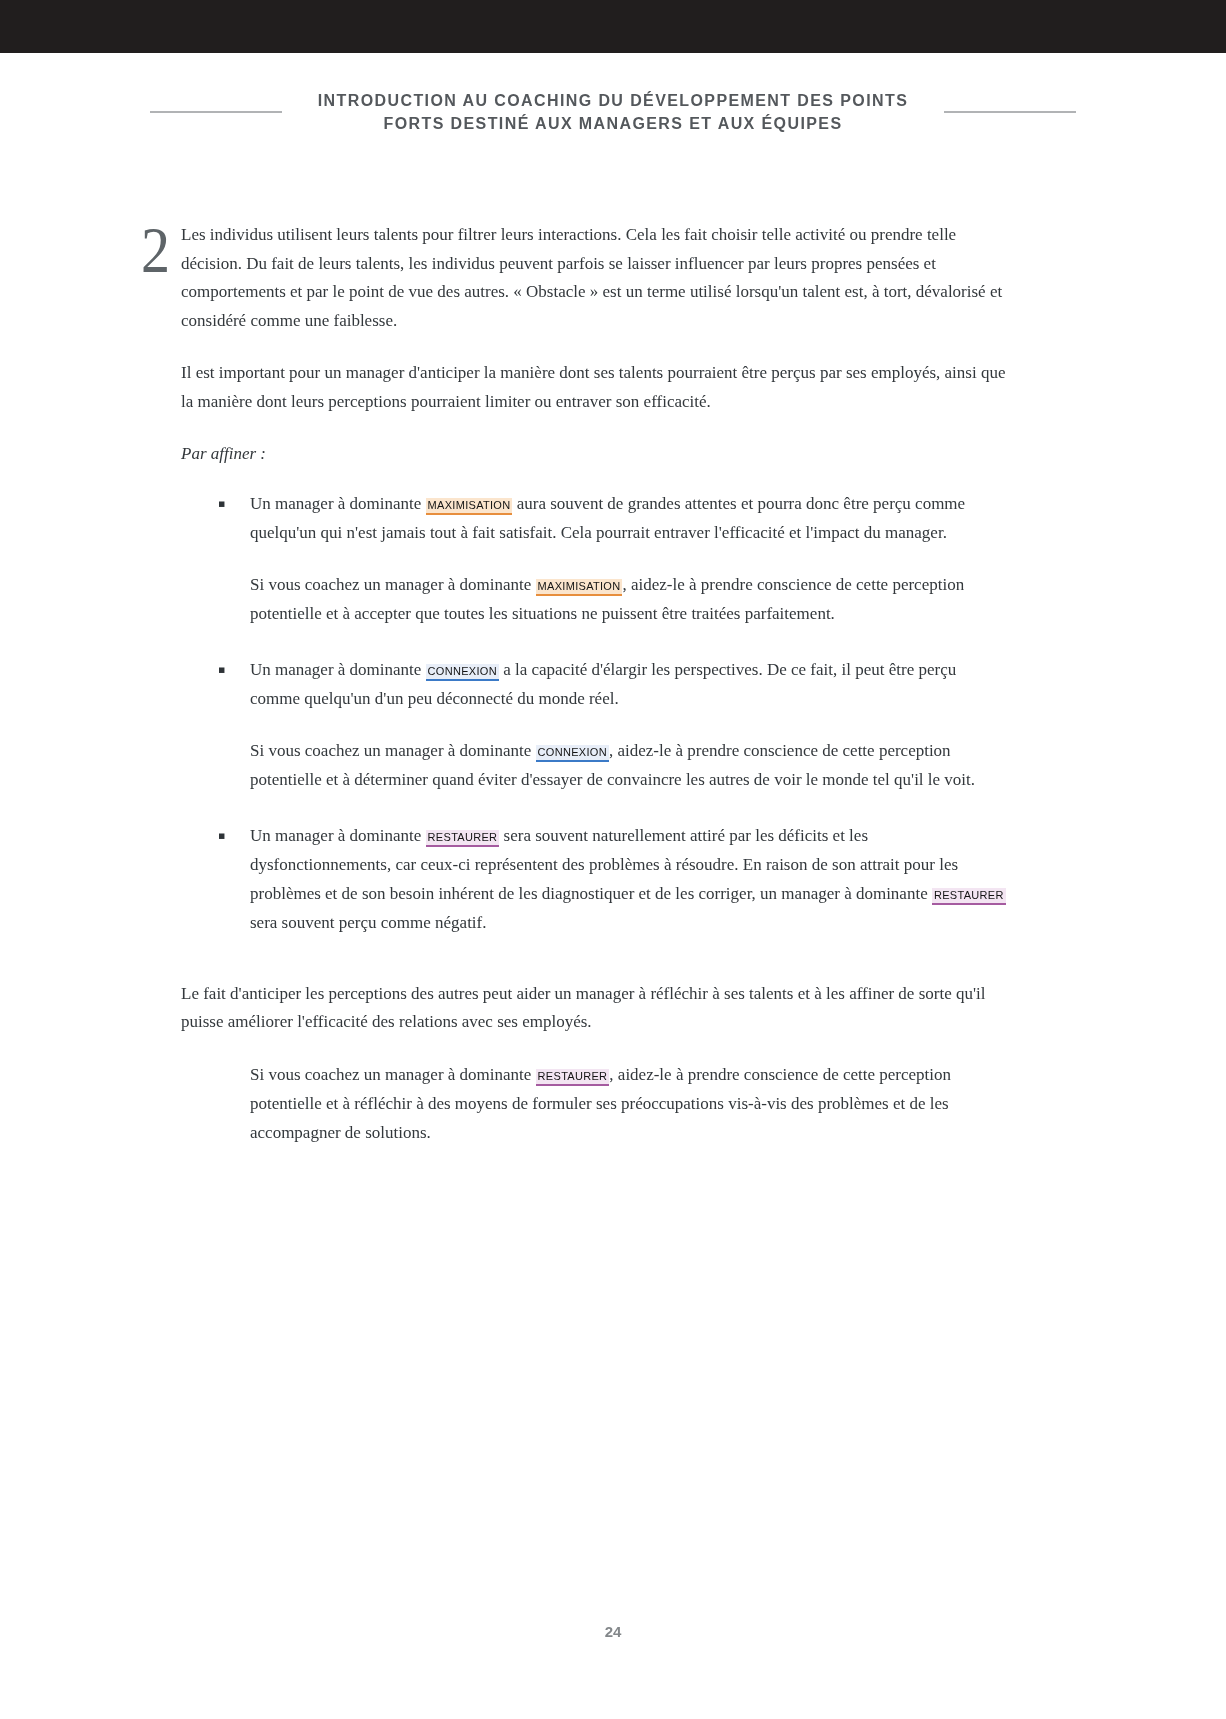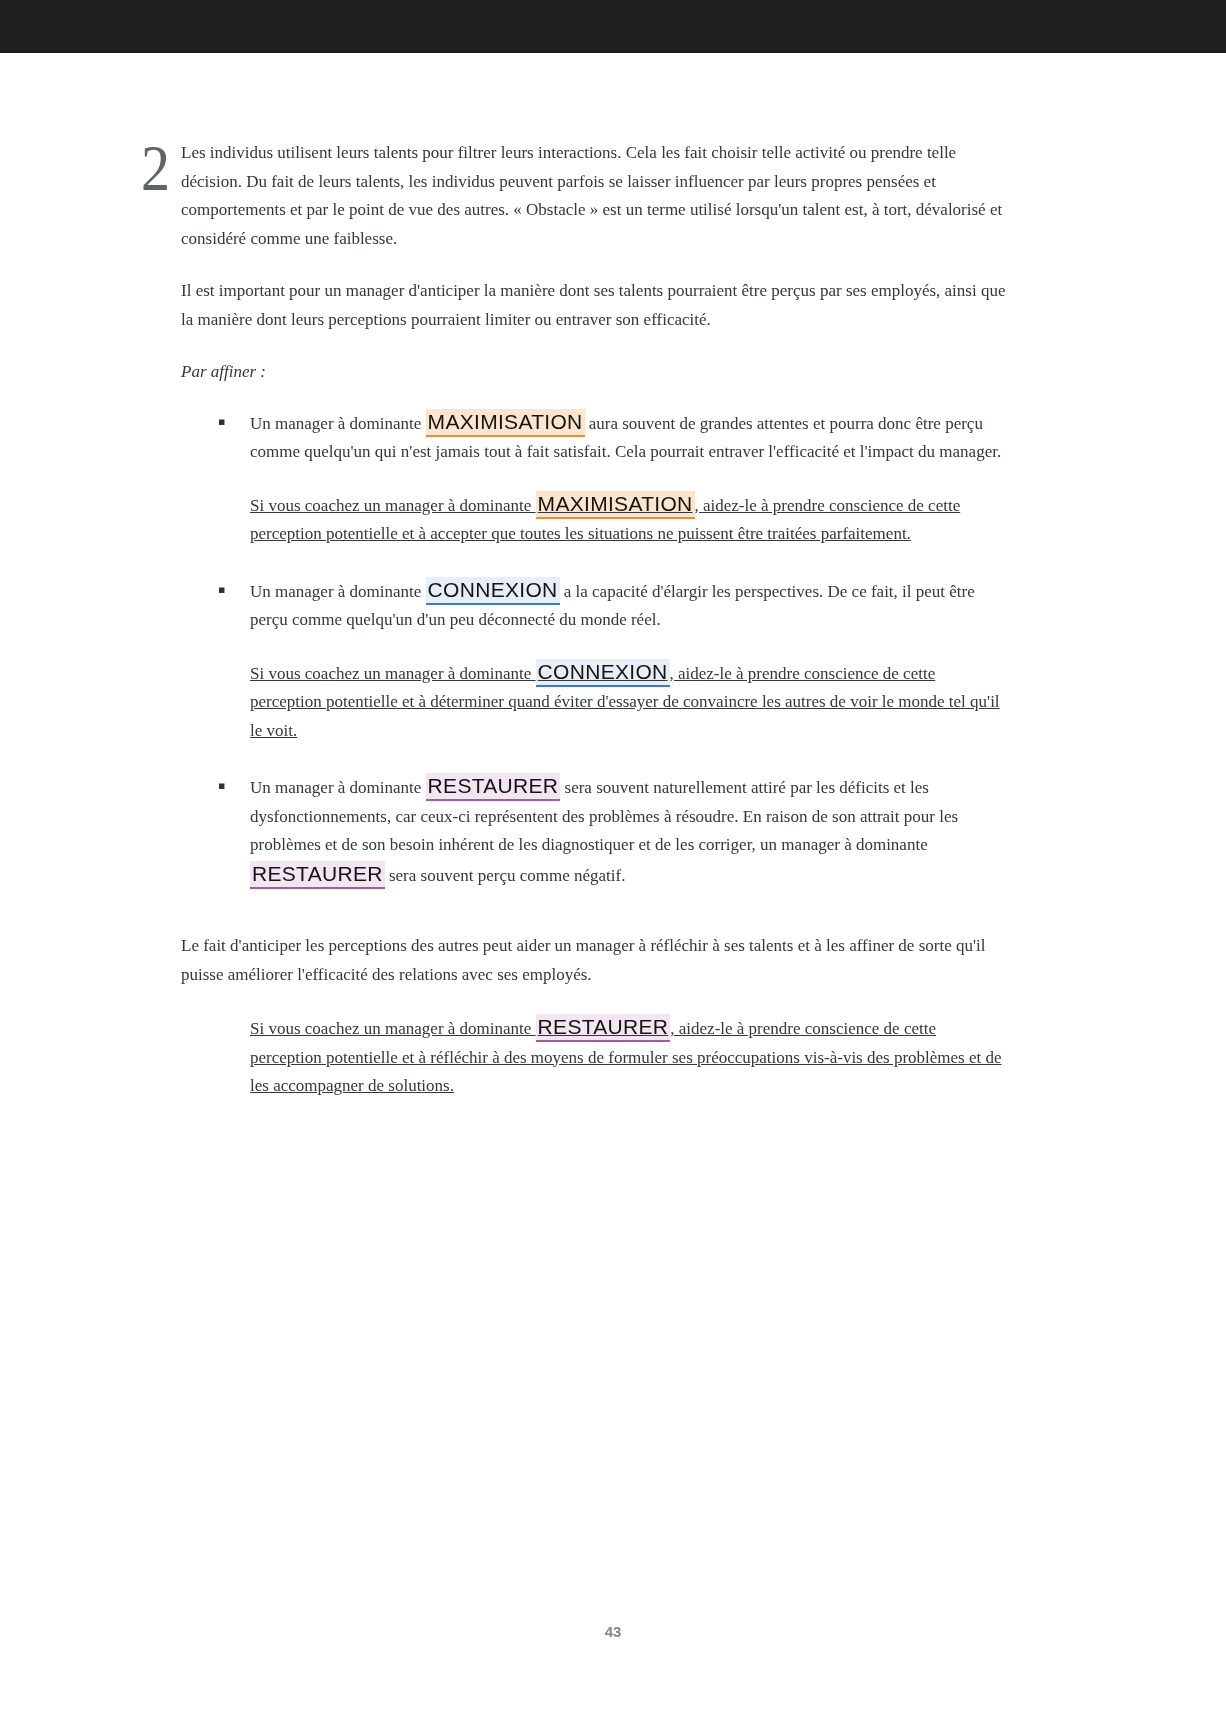--- a/index.html
+++ b/index.html
@@ -77,25 +77,25 @@
   .bullet { position: relative; padding-left: 69px; margin-bottom: 23px; }
   .bullet-marker {
     position: absolute;
     left: 37px;
     top: 0;
     line-height: 28.5px;
     font-size: 11px;
     color: #2e3337;
     font-family: "DejaVu Sans", sans-serif;
   }
-  .sub { padding-left: 69px; margin-bottom: 27px; text-decoration: underline; }
+  .sub { padding-left: 69px; margin-bottom: 27px; }
   .p-final { margin-top: 42px; }
   .hl {
     font-family: "Liberation Sans", sans-serif;
-    font-size: 21px;
+    font-size: 11px;
     letter-spacing: 0.3px;
     color: #141414;
     padding: 1px 2px 2px 2px;
     border-bottom: 2.5px solid;
   }
   .hl-maximisation { background: var(--maximisation-bg); border-color: var(--maximisation-line); }
   .hl-connexion    { background: var(--connexion-bg);    border-color: var(--connexion-line); }
   .hl-restaurer    { background: var(--restaurer-bg);    border-color: var(--restaurer-line); }
   .footer {
     position: absolute;
@@ -117,34 +117,42 @@
     color: #42464a;
   }
 </style>
 </head>
 <body>
 
 <div class="page">
 
   <div class="top-bar"></div>
 
+  <div class="header-row">
+    <span class="rule"></span>
+    <div class="header-title">
+      <div>INTRODUCTION AU COACHING DU DÉVELOPPEMENT DES POINTS</div>
+      <div>FORTS DESTINÉ AUX MANAGERS ET AUX ÉQUIPES</div>
+    </div>
+    <span class="rule"></span>
+  </div>
 
   <div class="section">
     <span class="big-number">2</span>
     <div class="content">
         <div class="block p"><span>Les individus utilisent leurs talents pour filtrer leurs interactions. Cela les fait choisir telle activité ou prendre telle décision. Du fait de leurs talents, les individus peuvent parfois se laisser influencer par leurs propres pensées et comportements et par le point de vue des autres. « Obstacle » est un terme utilisé lorsqu'un talent est, à tort, dévalorisé et considéré comme une faiblesse.</span></div>
         <div class="block p"><span>Il est important pour un manager d'anticiper la manière dont ses talents pourraient être perçus par ses employés, ainsi que la manière dont leurs perceptions pourraient limiter ou entraver son efficacité.</span></div>
         <div class="block p-italic"><span>Par affiner :</span></div>
         <div class="block bullet"><span class="bullet-marker">▪</span><span>Un manager à dominante </span><span class="hl hl-maximisation">MAXIMISATION</span><span> aura souvent de grandes attentes et pourra donc être perçu comme quelqu'un qui n'est jamais tout à fait satisfait. Cela pourrait entraver l'efficacité et l'impact du manager.</span></div>
         <div class="block sub"><span>Si vous coachez un manager à dominante </span><span class="hl hl-maximisation">MAXIMISATION</span><span>, aidez-le à prendre conscience de cette perception potentielle et à accepter que toutes les situations ne puissent être traitées parfaitement.</span></div>
         <div class="block bullet"><span class="bullet-marker">▪</span><span>Un manager à dominante </span><span class="hl hl-connexion">CONNEXION</span><span> a la capacité d'élargir les perspectives. De ce fait, il peut être perçu comme quelqu'un d'un peu déconnecté du monde réel.</span></div>
         <div class="block sub"><span>Si vous coachez un manager à dominante </span><span class="hl hl-connexion">CONNEXION</span><span>, aidez-le à prendre conscience de cette perception potentielle et à déterminer quand éviter d'essayer de convaincre les autres de voir le monde tel qu'il le voit.</span></div>
         <div class="block bullet"><span class="bullet-marker">▪</span><span>Un manager à dominante </span><span class="hl hl-restaurer">RESTAURER</span><span> sera souvent naturellement attiré par les déficits et les dysfonctionnements, car ceux-ci représentent des problèmes à résoudre. En raison de son attrait pour les problèmes et de son besoin inhérent de les diagnostiquer et de les corriger, un manager à dominante </span><span class="hl hl-restaurer">RESTAURER</span><span> sera souvent perçu comme négatif.</span></div>
         <div class="block p-final"><span>Le fait d'anticiper les perceptions des autres peut aider un manager à réfléchir à ses talents et à les affiner de sorte qu'il puisse améliorer l'efficacité des relations avec ses employés.</span></div>
         <div class="block sub"><span>Si vous coachez un manager à dominante </span><span class="hl hl-restaurer">RESTAURER</span><span>, aidez-le à prendre conscience de cette perception potentielle et à réfléchir à des moyens de formuler ses préoccupations vis-à-vis des problèmes et de les accompagner de solutions.</span></div>
       </div>
   </div>
 
   <div class="footer">
-    <div class="page-number">43</div>
+    <div class="page-number">24</div>
   </div>
 
 </div>
 
 </body></html>

